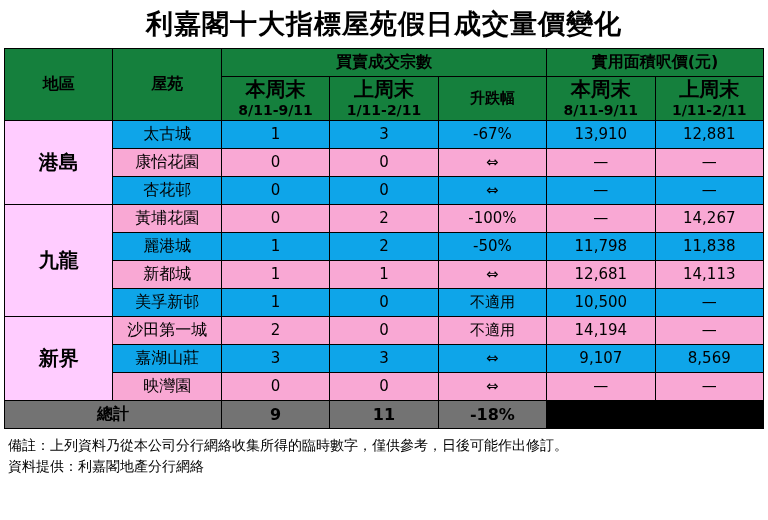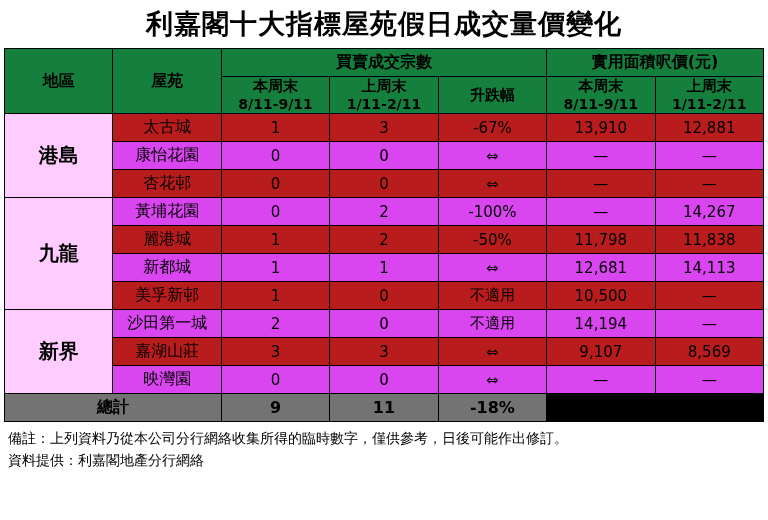--- a/index.html
+++ b/index.html
@@ -43,34 +43,34 @@
     font-size:16px;
     font-weight:bold;
   }
   thead td.sub{
     font-size:15px;
     font-weight:bold;
   }
   .hdr-two-line{
     line-height:1.25;
   }
-  .hdr-two-line .l1{display:block;font-size:15px;}
+  .hdr-two-line .l1{display:block;font-size:20px;}
   .hdr-two-line .l2{display:block;font-size:14px;}
   .region{
     background:#ffccff;
     font-size:20px;
     font-weight:bold;
     width:78px;
   }
   .estate{
     width:110px;
     font-size:16px;
   }
-  .cyan{background:#d946ef;}
-  .white{background:#b91c1c;}
+  .cyan{background:#f9a8d4;}
+  .white{background:#0ea5e9;}
   .total-row td{
     background:#737373;
     font-weight:bold;
     font-size:16px;
   }
   .total-row td.black{
     background:#000000;
     border-left:1px solid #000;
   }
   .notes{

